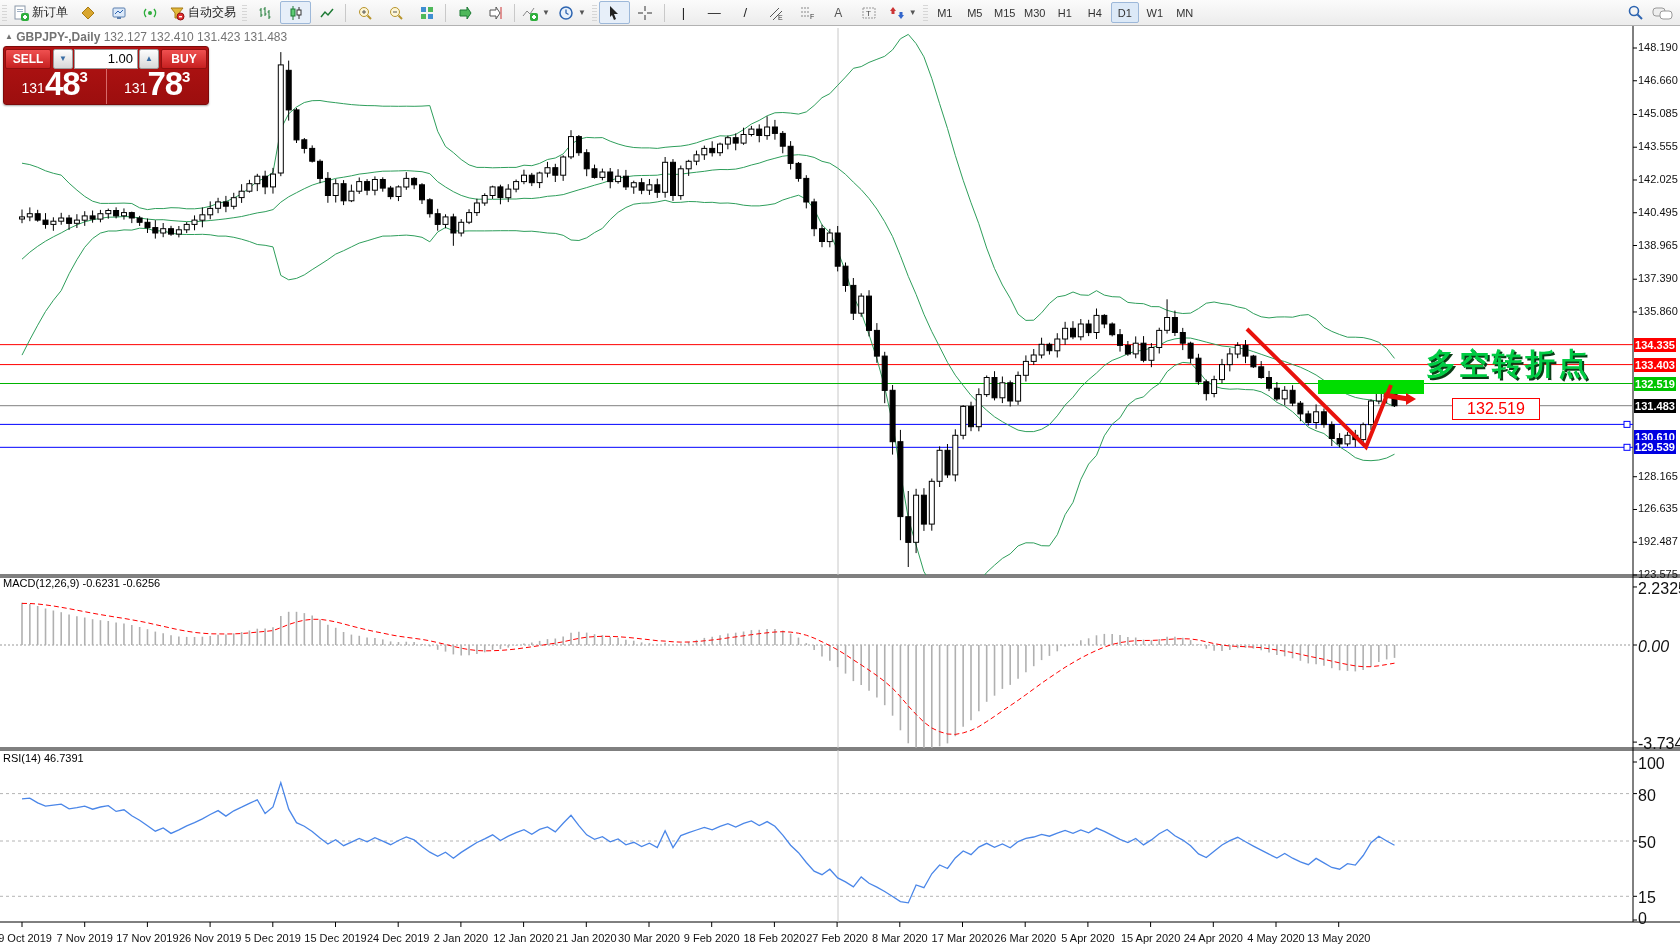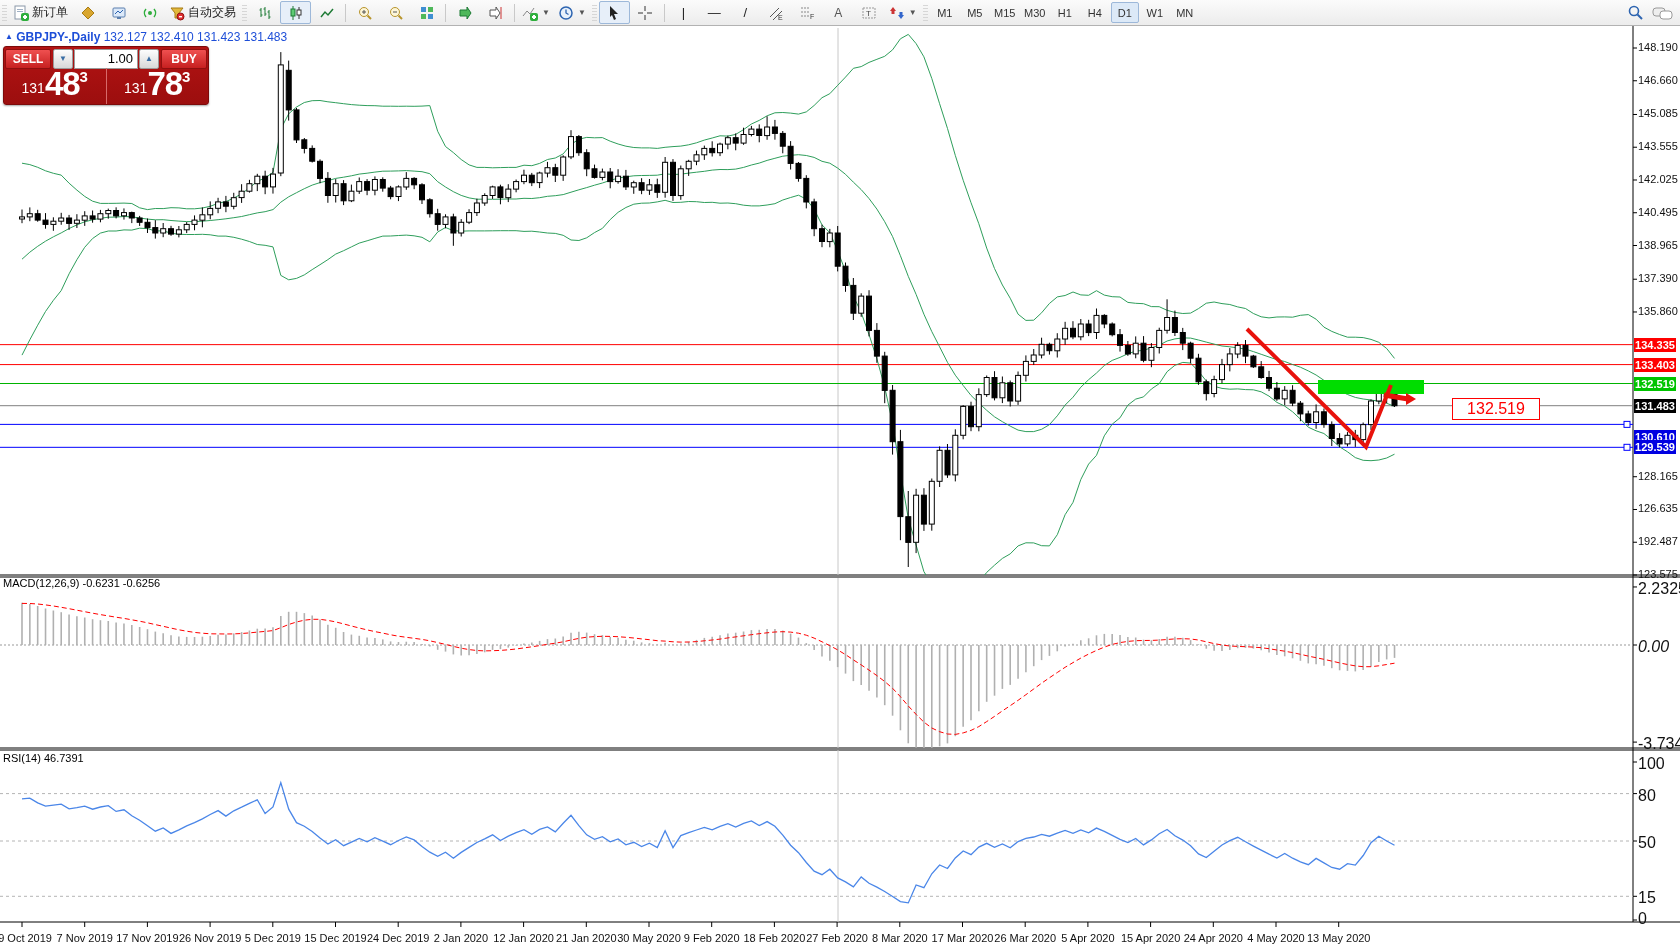--- a/index.html
+++ b/index.html
@@ -23,21 +23,21 @@
   #tb-right{margin-left:auto;display:flex;align-items:center;padding-right:6px;gap:8px;}
   
   #chartwin{position:absolute;left:0;top:26px;width:1680px;height:920px;background:#fff;}
   #chart-svg{position:absolute;left:0;top:0;z-index:1;}
   #overlays{position:absolute;left:0;top:0;width:1680px;height:920px;z-index:3;pointer-events:none;}
   .axis-label{position:absolute;left:1638px;font-size:11px;color:#111;white-space:nowrap;}
   .axis-badge{position:absolute;left:1634px;width:42px;height:14px;line-height:14px;
     font-size:11px;color:#fff;text-align:center;font-weight:bold;}
   .sub-label{position:absolute;font-size:16px;color:#111;white-space:nowrap;}
   .date-label{position:absolute;top:906px;font-size:11px;color:#111;transform:translateX(-50%);white-space:nowrap;}
-  #chart-title{position:absolute;left:5px;top:4px;font-size:12px;color:#1d4ed8;z-index:5;}
+  #chart-title{position:absolute;left:5px;top:4px;font-size:12px;color:#737373;z-index:5;}
   #chart-title b{font-weight:bold;}
   .pane-label{position:absolute;left:3px;font-size:11px;color:#000;z-index:5;}
   
   #oneclick{position:absolute;left:3px;top:20px;width:204px;height:57px;z-index:20;
     background:linear-gradient(#b21313,#9c0e0e);border:1px solid #7d0a0a;border-radius:3px;
     box-shadow:0 1px 2px rgba(0,0,0,.35);color:#fff;}
   #oc-row1{position:absolute;left:0;top:0;right:0;height:21px;display:flex;align-items:center;padding:1px;}
   .oc-btn{height:18px;flex:0 0 44px;display:flex;align-items:center;justify-content:center;
     background:linear-gradient(#ef5050,#c62020);border:1px solid #8f0f0f;border-radius:2px;
     color:#fff;font-size:12px;font-weight:bold;}
@@ -895,21 +895,21 @@
         <div class="date-label" style="left:22px;">29 Oct 2019</div>
         <div class="date-label" style="left:84.7px;">7 Nov 2019</div>
         <div class="date-label" style="left:147.4px;">17 Nov 2019</div>
         <div class="date-label" style="left:210.10000000000002px;">26 Nov 2019</div>
         <div class="date-label" style="left:272.8px;">5 Dec 2019</div>
         <div class="date-label" style="left:335.5px;">15 Dec 2019</div>
         <div class="date-label" style="left:398.20000000000005px;">24 Dec 2019</div>
         <div class="date-label" style="left:460.90000000000003px;">2 Jan 2020</div>
         <div class="date-label" style="left:523.6px;">12 Jan 2020</div>
         <div class="date-label" style="left:586.3000000000001px;">21 Jan 2020</div>
-        <div class="date-label" style="left:649px;">30 May 2020</div>
+        <div class="date-label" style="left:649px;">30 Mar 2020</div>
         <div class="date-label" style="left:711.7px;">9 Feb 2020</div>
         <div class="date-label" style="left:774.4000000000001px;">18 Feb 2020</div>
         <div class="date-label" style="left:837.1px;">27 Feb 2020</div>
         <div class="date-label" style="left:899.8000000000001px;">8 Mar 2020</div>
         <div class="date-label" style="left:962.5px;">17 Mar 2020</div>
         <div class="date-label" style="left:1025.2px;">26 Mar 2020</div>
         <div class="date-label" style="left:1087.9px;">5 Apr 2020</div>
         <div class="date-label" style="left:1150.6000000000001px;">15 Apr 2020</div>
         <div class="date-label" style="left:1213.3px;">24 Apr 2020</div>
         <div class="date-label" style="left:1276px;">4 May 2020</div>
@@ -940,15 +940,16 @@
             <span class="oc-sup">3</span>
         </div>
         <div class="oc-price">
           <span class="oc-small">131</span>
             <span class="oc-big">78</span>
             <span class="oc-sup">3</span>
         </div>
       </div>
     </div>
 
+    <div id="cn-note">多空转折点</div>
     <div id="level-note">132.519</div>
   </div>
 </div>
 
 </body></html>

